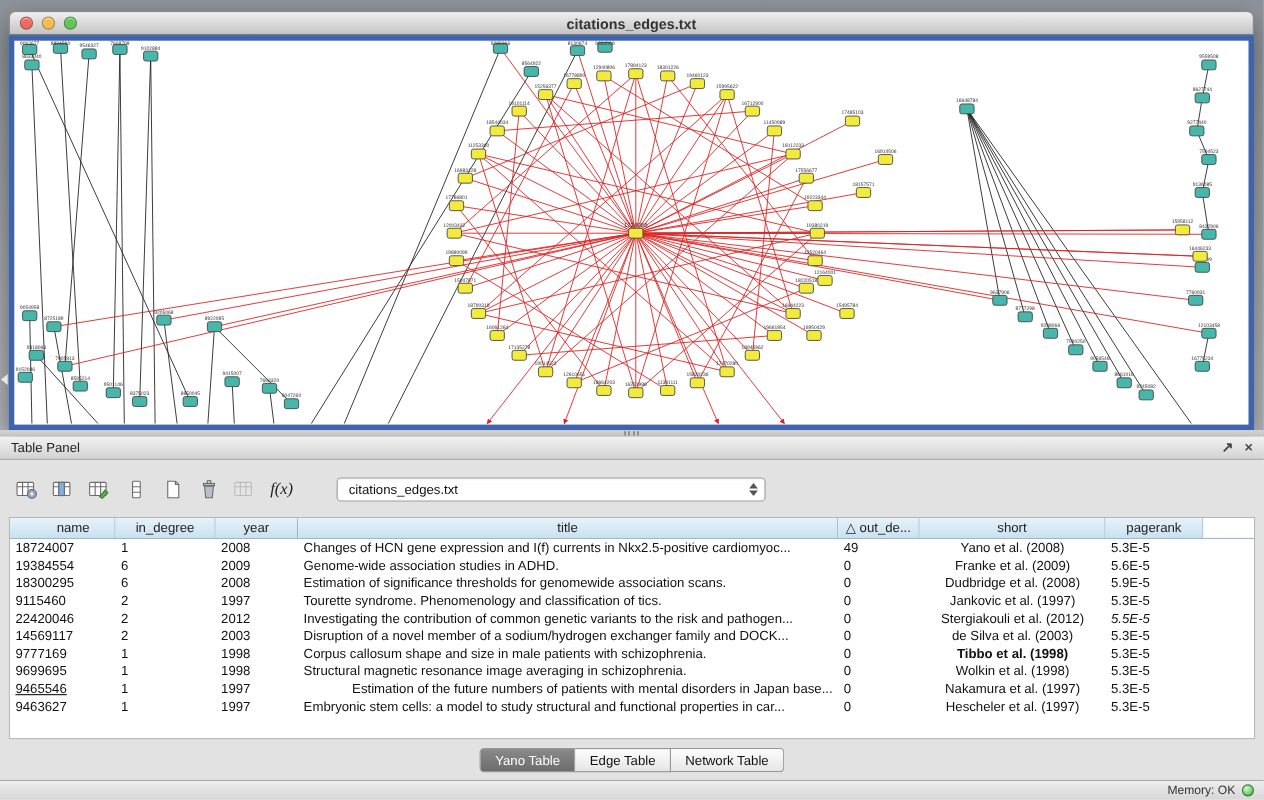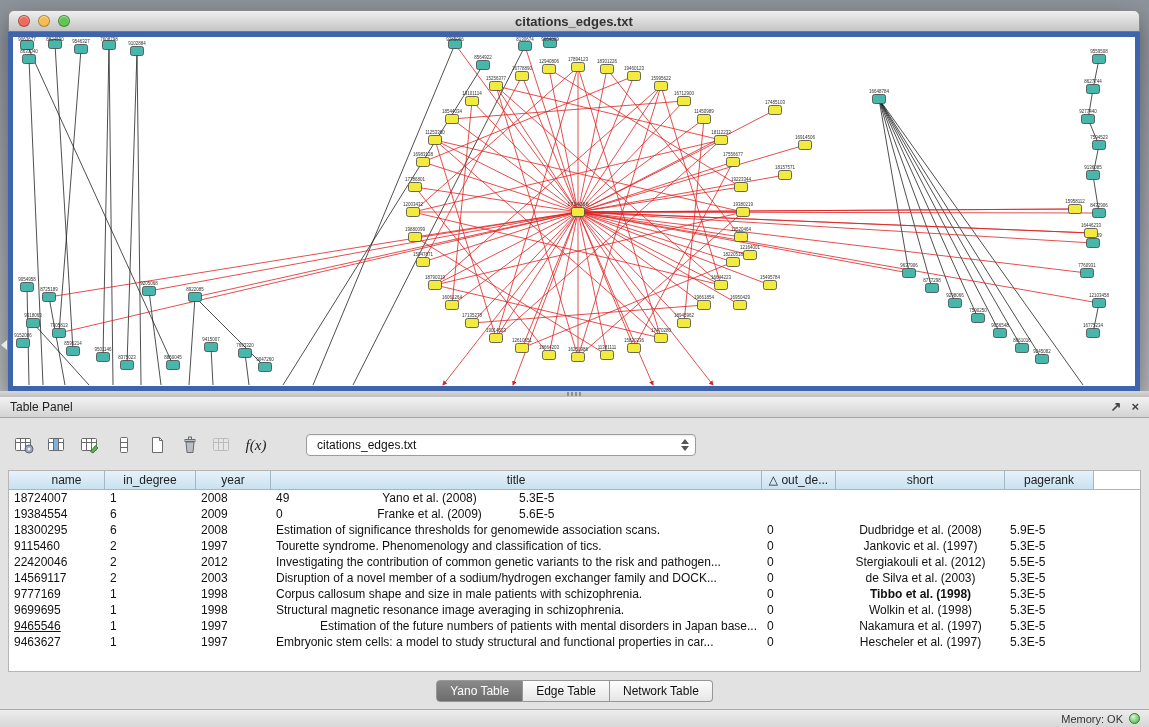--- a/index.html
+++ b/index.html
@@ -498,28 +498,30 @@
           <div class="th" style="width: 74px;">△ out_de...</div>
           <div class="th" style="width: 169px;">short</div>
           <div class="th" style="width: 89px;">pagerank</div>
           <div class="th-filler"></div>
         </div>
       <div class="tbody" id="tbody">
           <div class="tr">
             <div class="td" style="width: 96px; text-align: left;">18724007</div>
             <div class="td" style="width: 91px; text-align: left;">1</div>
             <div class="td" style="width: 75px; text-align: left;">2008</div>
+            <div class="td" style="width: 491px; text-align: left;">Changes of HCN gene expression and I(f) currents in Nkx2.5-positive cardiomyoc...</div>
             <div class="td" style="width: 74px; text-align: left;">49</div>
             <div class="td" style="width: 169px; text-align: center;">Yano et al. (2008)</div>
             <div class="td" style="width: 89px; text-align: left;">5.3E-5</div>
           </div>
           <div class="tr">
             <div class="td" style="width: 96px; text-align: left;">19384554</div>
             <div class="td" style="width: 91px; text-align: left;">6</div>
             <div class="td" style="width: 75px; text-align: left;">2009</div>
+            <div class="td" style="width: 491px; text-align: left;">Genome-wide association studies in ADHD.</div>
             <div class="td" style="width: 74px; text-align: left;">0</div>
             <div class="td" style="width: 169px; text-align: center;">Franke et al. (2009)</div>
             <div class="td" style="width: 89px; text-align: left;">5.6E-5</div>
           </div>
           <div class="tr">
             <div class="td" style="width: 96px; text-align: left;">18300295</div>
             <div class="td" style="width: 91px; text-align: left;">6</div>
             <div class="td" style="width: 75px; text-align: left;">2008</div>
             <div class="td" style="width: 491px; text-align: left;">Estimation of significance thresholds for genomewide association scans.</div>
             <div class="td" style="width: 74px; text-align: left;">0</div>
@@ -535,21 +537,21 @@
             <div class="td" style="width: 169px; text-align: center;">Jankovic et al. (1997)</div>
             <div class="td" style="width: 89px; text-align: left;">5.3E-5</div>
           </div>
           <div class="tr">
             <div class="td" style="width: 96px; text-align: left;">22420046</div>
             <div class="td" style="width: 91px; text-align: left;">2</div>
             <div class="td" style="width: 75px; text-align: left;">2012</div>
             <div class="td" style="width: 491px; text-align: left;">Investigating the contribution of common genetic variants to the risk and pathogen...</div>
             <div class="td" style="width: 74px; text-align: left;">0</div>
             <div class="td" style="width: 169px; text-align: center;">Stergiakouli et al. (2012)</div>
-            <div class="td" style="width: 89px; text-align: left;">5.5E-5</div>
+            <div class="td" style="width: 89px; text-align: left; font-style: italic;">5.5E-5</div>
           </div>
           <div class="tr">
             <div class="td" style="width: 96px; text-align: left;">14569117</div>
             <div class="td" style="width: 91px; text-align: left;">2</div>
             <div class="td" style="width: 75px; text-align: left;">2003</div>
             <div class="td" style="width: 491px; text-align: left;">Disruption of a novel member of a sodium/hydrogen exchanger family and DOCK...</div>
             <div class="td" style="width: 74px; text-align: left;">0</div>
             <div class="td" style="width: 169px; text-align: center;">de Silva et al. (2003)</div>
             <div class="td" style="width: 89px; text-align: left;">5.3E-5</div>
           </div>

